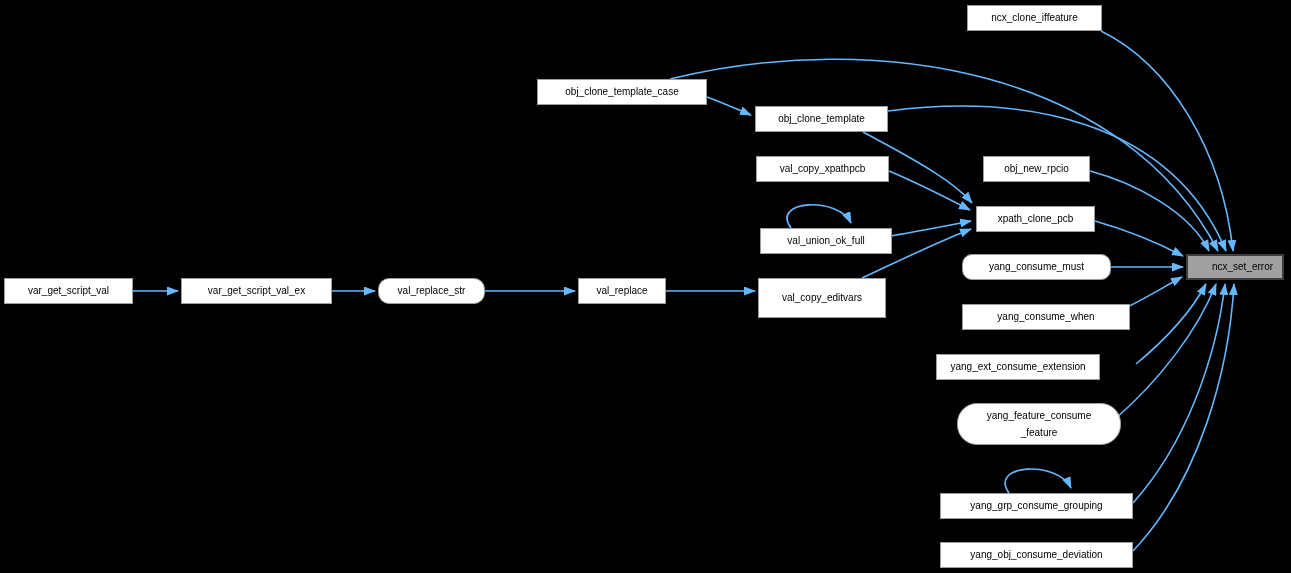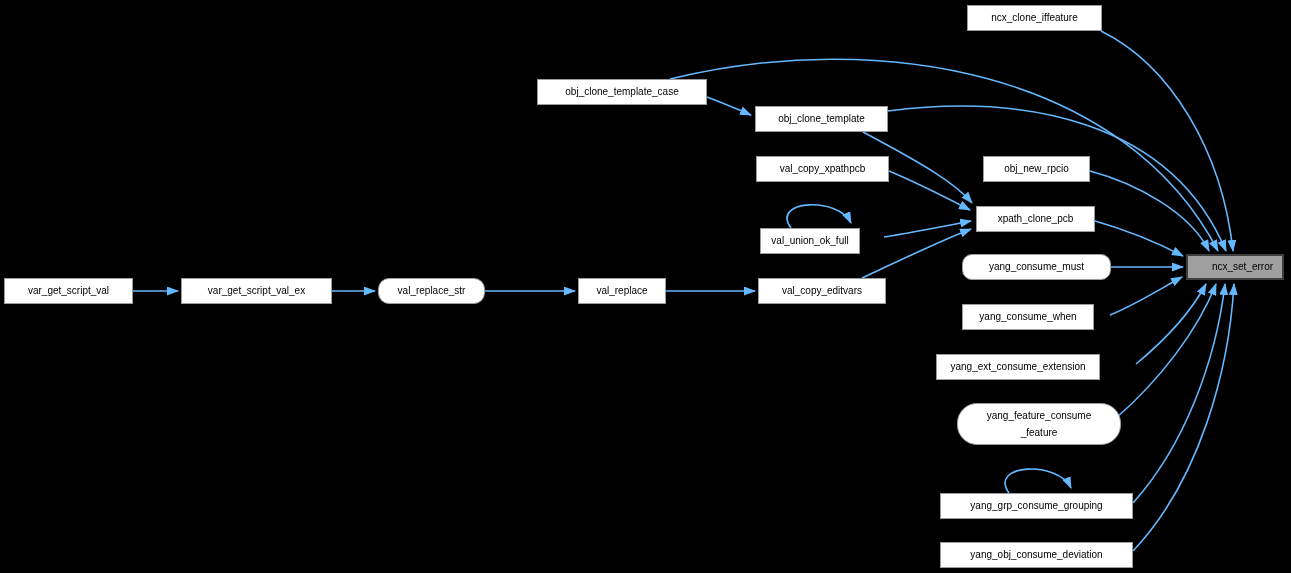--- a/index.html
+++ b/index.html
@@ -85,29 +85,29 @@
     <path class="edge" marker-end="url(#arrowhead)" d="M 1133,503 C 1185,445 1216,360 1225,284"></path>
     <path class="edge" marker-end="url(#arrowhead)" d="M 1133,551 C 1200,480 1229,370 1234,284"></path>
   </svg>
 
   <div class="node" style="left:967px;top:5px;width:135px;height:26px;">ncx_clone_iffeature</div>
   <div class="node" style="left:537px;top:79px;width:170px;height:26px;">obj_clone_template_case</div>
   <div class="node" style="left:755px;top:106px;width:133px;height:26px;">obj_clone_template</div>
   <div class="node" style="left:756px;top:156px;width:133px;height:26px;">val_copy_xpathpcb</div>
   <div class="node" style="left:983px;top:156px;width:107px;height:26px;">obj_new_rpcio</div>
   <div class="node" style="left:976px;top:206px;width:119px;height:26px;">xpath_clone_pcb</div>
-  <div class="node" style="left:760px;top:228px;width:100px;height:26px;">val_union_ok_full</div>
+  <div class="node" style="left:760px;top:228px;width:132px;height:26px;">val_union_ok_full</div>
   <div class="node" style="left:962px;top:254px;width:149px;height:26px;border-radius:10px;">yang_consume_must</div>
   <div class="node highlight" style="left:1186px;top:254px;width:98px;height:26px;padding-left:15px;">ncx_set_error</div>
   <div class="node" style="left:4px;top:278px;width:129px;height:26px;">var_get_script_val</div>
   <div class="node" style="left:181px;top:278px;width:151px;height:26px;">var_get_script_val_ex</div>
   <div class="node" style="left:378px;top:278px;width:107px;height:26px;border-radius:11px;">val_replace_str</div>
   <div class="node" style="left:578px;top:278px;width:88px;height:26px;">val_replace</div>
-  <div class="node" style="left:758px;top:278px;width:128px;height:26px;">val_copy_editvars</div>
-  <div class="node" style="left:962px;top:304px;width:132px;height:26px;">yang_consume_when</div>
+  <div class="node" style="left:758px;top:278px;width:128px;height:40px;">val_copy_editvars</div>
+  <div class="node" style="left:962px;top:304px;width:168px;height:26px;">yang_consume_when</div>
   <div class="node" style="left:936px;top:354px;width:164px;height:26px;">yang_ext_consume_extension</div>
   <div class="node multiline" style="left:957px;top:403px;width:164px;height:42px;border-radius:20px;">
     <span>yang_feature_consume</span>
     <span>_feature</span>
   </div>
   <div class="node" style="left:940px;top:542px;width:193px;height:26px;">yang_obj_consume_deviation</div>
   <div class="node" style="left:940px;top:493px;width:193px;height:26px;">yang_grp_consume_grouping</div>
 
 </div>
 

